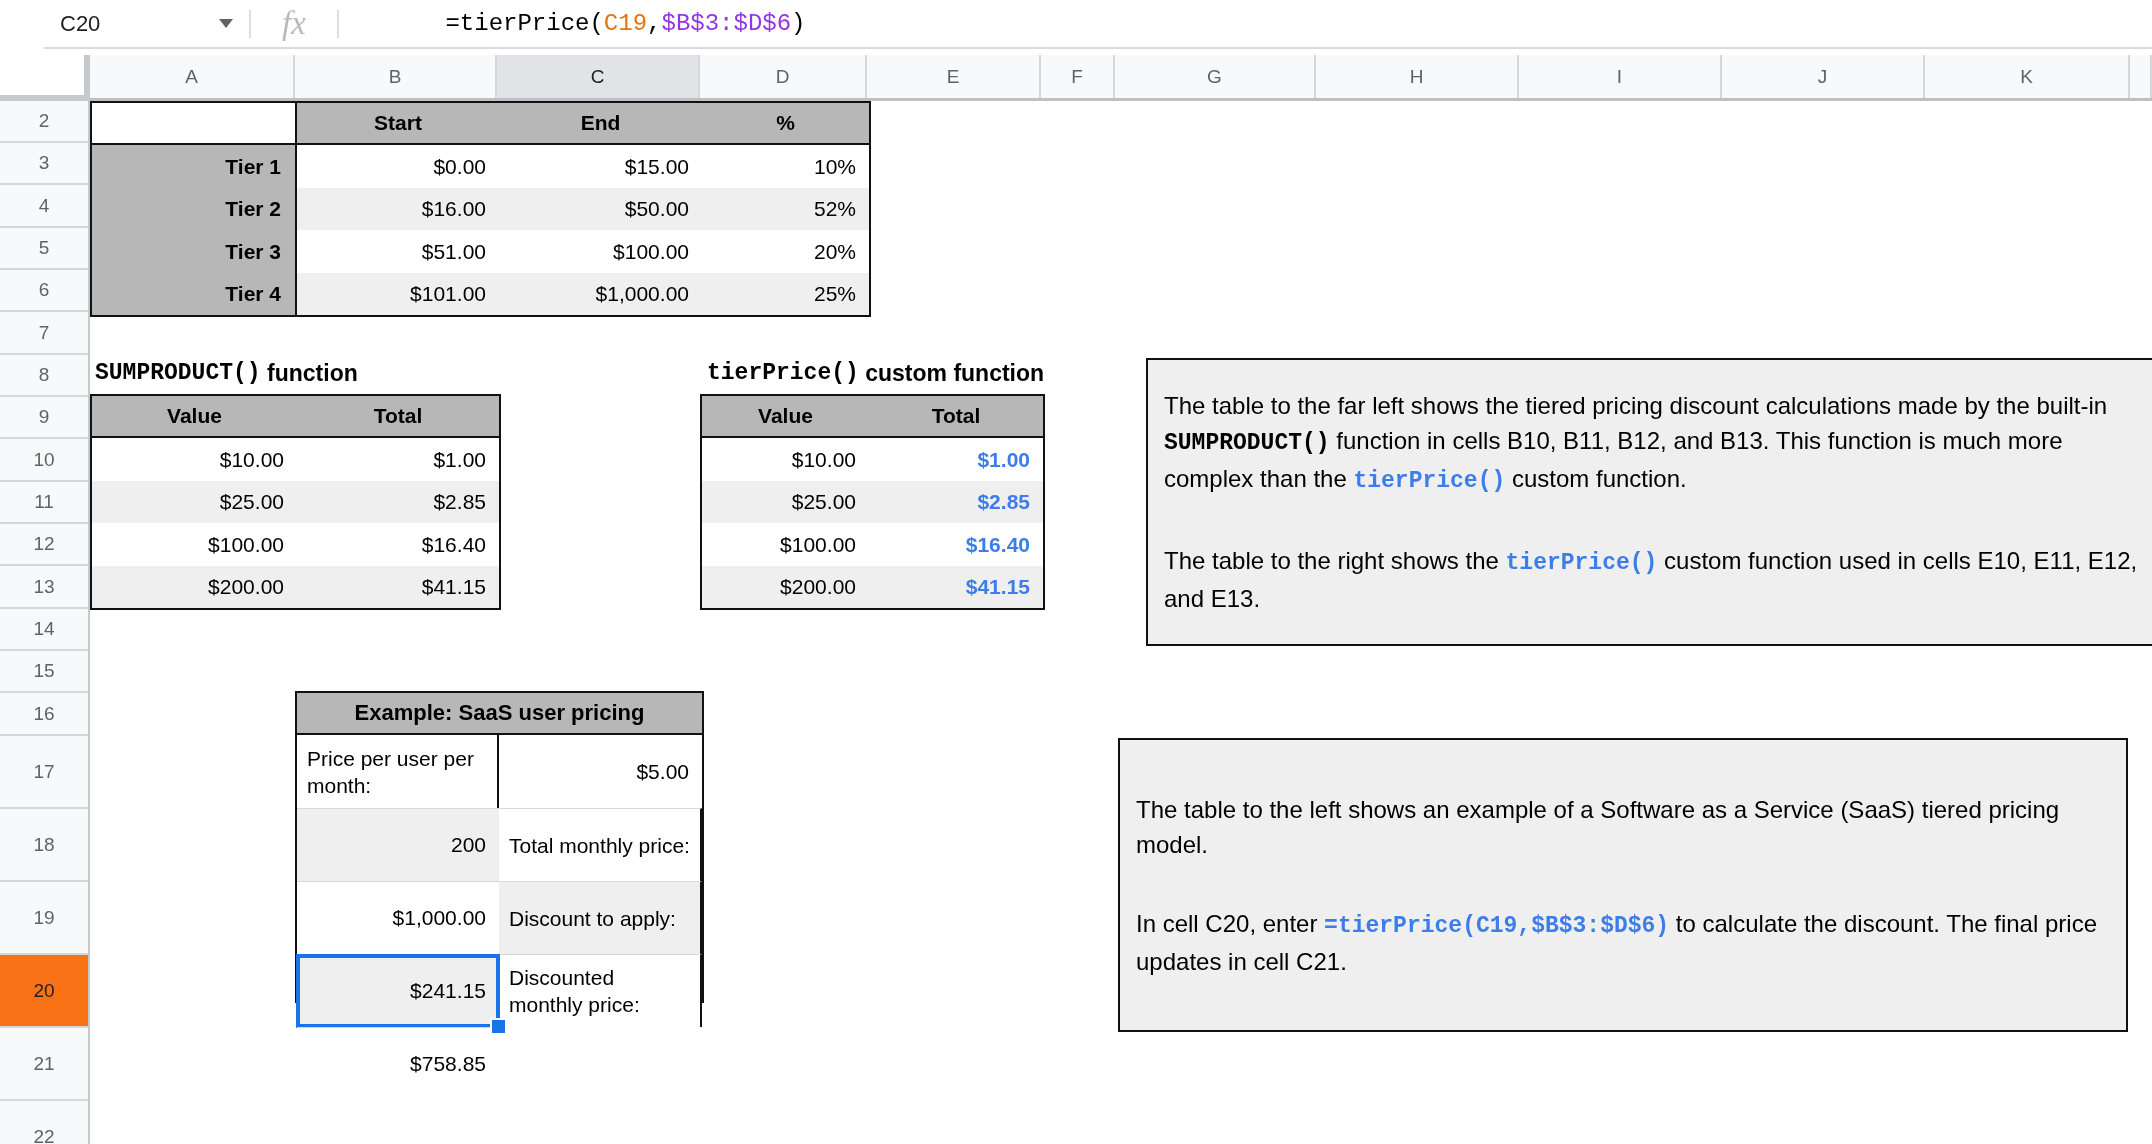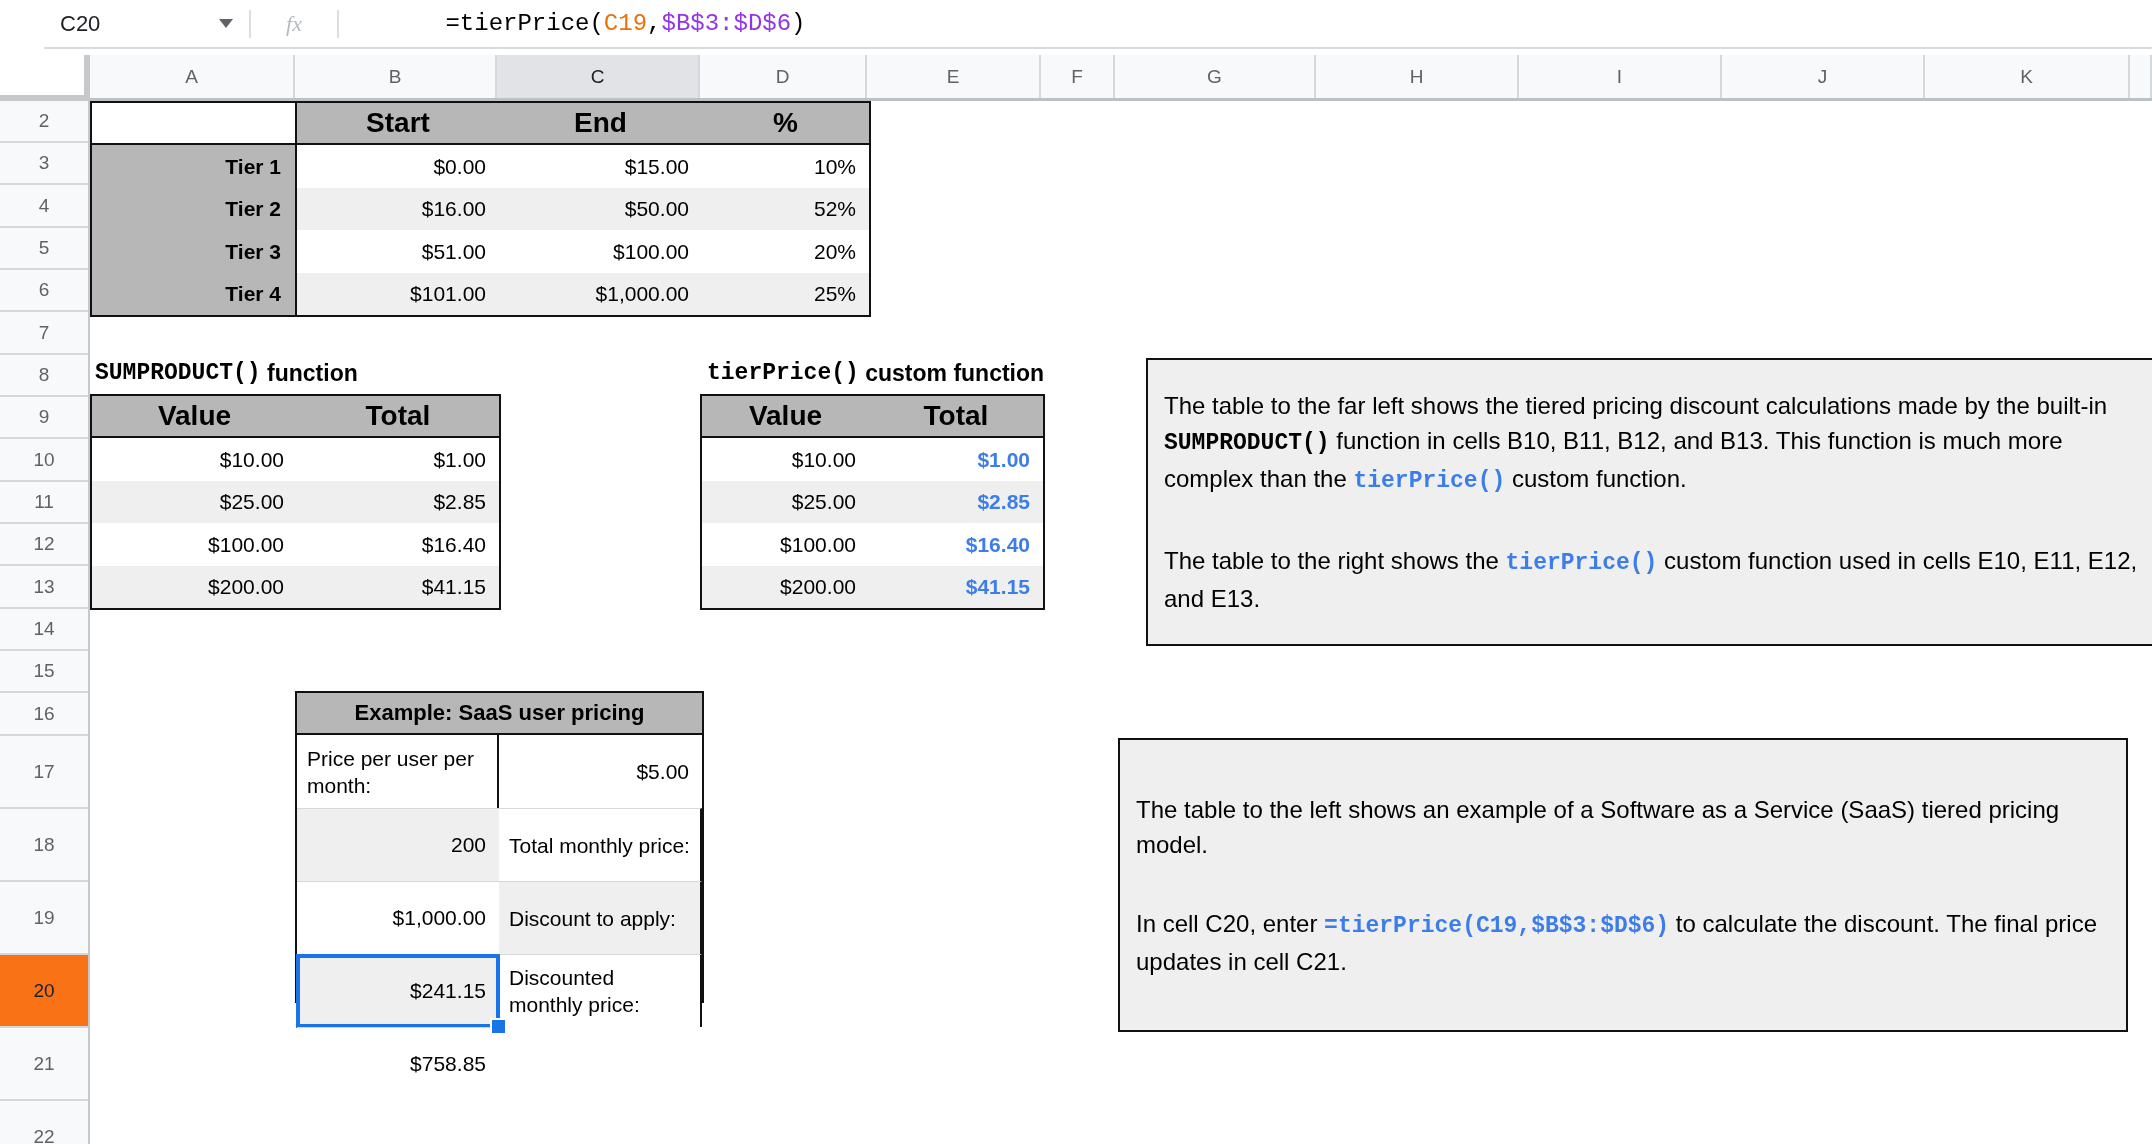--- a/index.html
+++ b/index.html
@@ -20,21 +20,21 @@
     font-size:22px; color:#202124; cursor:pointer;
   }
   .dd-triangle {
     width:0; height:0; border-left:7px solid transparent;
     border-right:7px solid transparent; border-top:9px solid #5f6368;
   }
   .vdiv { width:2px; height:28px; background:#dcdddf; }
   .fx {
     width:86px; text-align:center;
     font-family:"Liberation Serif","DejaVu Serif",serif;
-    font-style:italic; font-size:22px; color:#b7babd;
+    font-style:italic; font-size:33px; color:#b7babd;
   }
   .formula-text {
     font-family:"Liberation Mono","DejaVu Sans Mono",monospace;
     font-size:24px; padding-left:20px; white-space:pre; color:#000;
   }
   .tok-ref   { color:#e8710a; }
   .tok-range { color:#9334e6; }
 
   
   .corner {
@@ -71,21 +71,21 @@
   }
 
   
   .sheet-table { position:absolute; box-sizing:border-box; border:2px solid #111; display:grid; background:#fff; }
   .cell {
     display:flex; align-items:center; font-size:21px; box-sizing:border-box;
     cursor:cell;
   }
   .cell.num  { justify-content:flex-end; padding-right:13px; }
   .cell.ghead {
-    background:#b7b7b7; font-weight:bold; font-size:28px;
+    background:#b7b7b7; font-weight:bold; font-size:21px;
     justify-content:center; border-bottom:2px solid #111;
   }
   .cell.band0 { background:#ffffff; }
   .cell.band1 { background:#efefef; }
   .cell.blue  { color:#3d7de9; font-weight:bold; }
 
   
   .tier-table { left:0; top:0; width:781px; height:216px;
     grid-template-columns:205px 202px 203px 167px;
     grid-template-rows:42px 43px 42px 43px 42px; }

